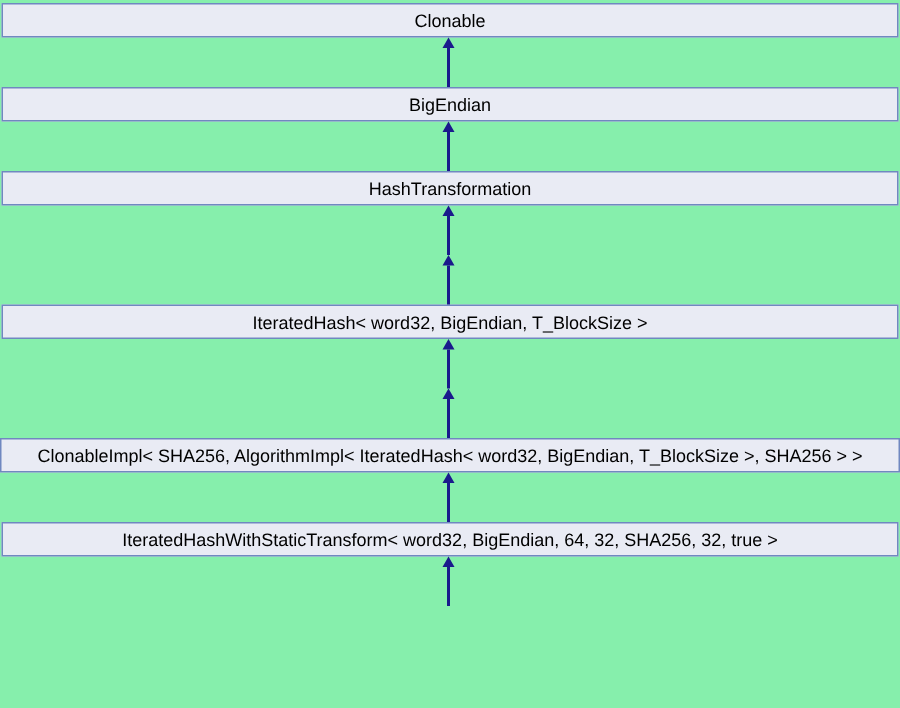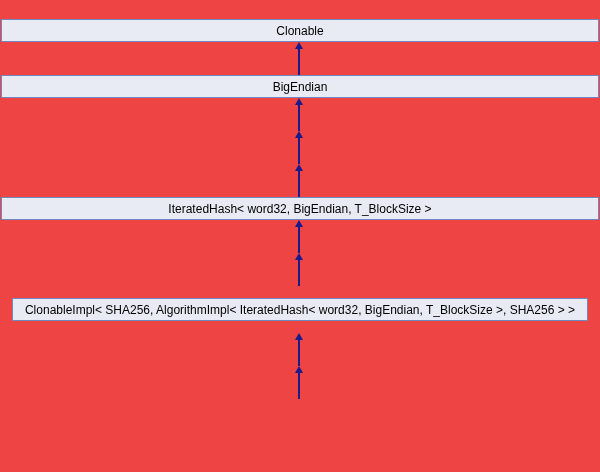--- a/index.html
+++ b/index.html
@@ -5,37 +5,37 @@
   html, body {
     margin: 0;
     padding: 0;
     background: #ffffff;
   }
   .diagram {
     position: relative;
     width: 600px;
     height: 472px;
     box-sizing: border-box;
-    padding-top: 19px;
-    background: #ef4444;
+    padding-top: 2px;
+    background: #86efac;
     font-family: "Liberation Sans", "DejaVu Sans", sans-serif;
     overflow: hidden;
   }
   .node {
     box-sizing: border-box;
     height: 23px;
     margin: 0 1px;
     background: var(--node-fill, #E9EBF4);
     border: 1px solid var(--node-border, #7088C0);
     display: flex;
     align-items: center;
     justify-content: center;
   }
   .node.widest {
-    margin: 12px;
+    margin: 0;
   }
   .node.current {
     background: var(--current-fill, #FFFFFF);
     border-color: var(--current-border, #000000);
   }
   .node-label {
     font-size: 12px;
     line-height: 1;
     color: var(--text, #000000);
     white-space: nowrap;
@@ -76,20 +76,23 @@
 
   <div class="node">
     <span class="node-label">BigEndian</span>
   </div>
 
   <div class="connector">
     <div class="arrow-head"></div>
     <div class="arrow-line"></div>
   </div>
 
+  <div class="node">
+    <span class="node-label">HashTransformation</span>
+  </div>
 
   <div class="connector">
     <div class="arrow-head"></div>
     <div class="arrow-line"></div>
   </div>
 
 
   <div class="connector">
     <div class="arrow-head"></div>
     <div class="arrow-line"></div>
@@ -112,19 +115,22 @@
 
   <div class="node widest">
     <span class="node-label">ClonableImpl&lt; SHA256, AlgorithmImpl&lt; IteratedHash&lt; word32, BigEndian, T_BlockSize &gt;, SHA256 &gt; &gt;</span>
   </div>
 
   <div class="connector">
     <div class="arrow-head"></div>
     <div class="arrow-line"></div>
   </div>
 
+  <div class="node">
+    <span class="node-label">IteratedHashWithStaticTransform&lt; word32, BigEndian, 64, 32, SHA256, 32, true &gt;</span>
+  </div>
 
   <div class="connector">
     <div class="arrow-head"></div>
     <div class="arrow-line"></div>
   </div>
 
 </div>
 
 </body></html>

